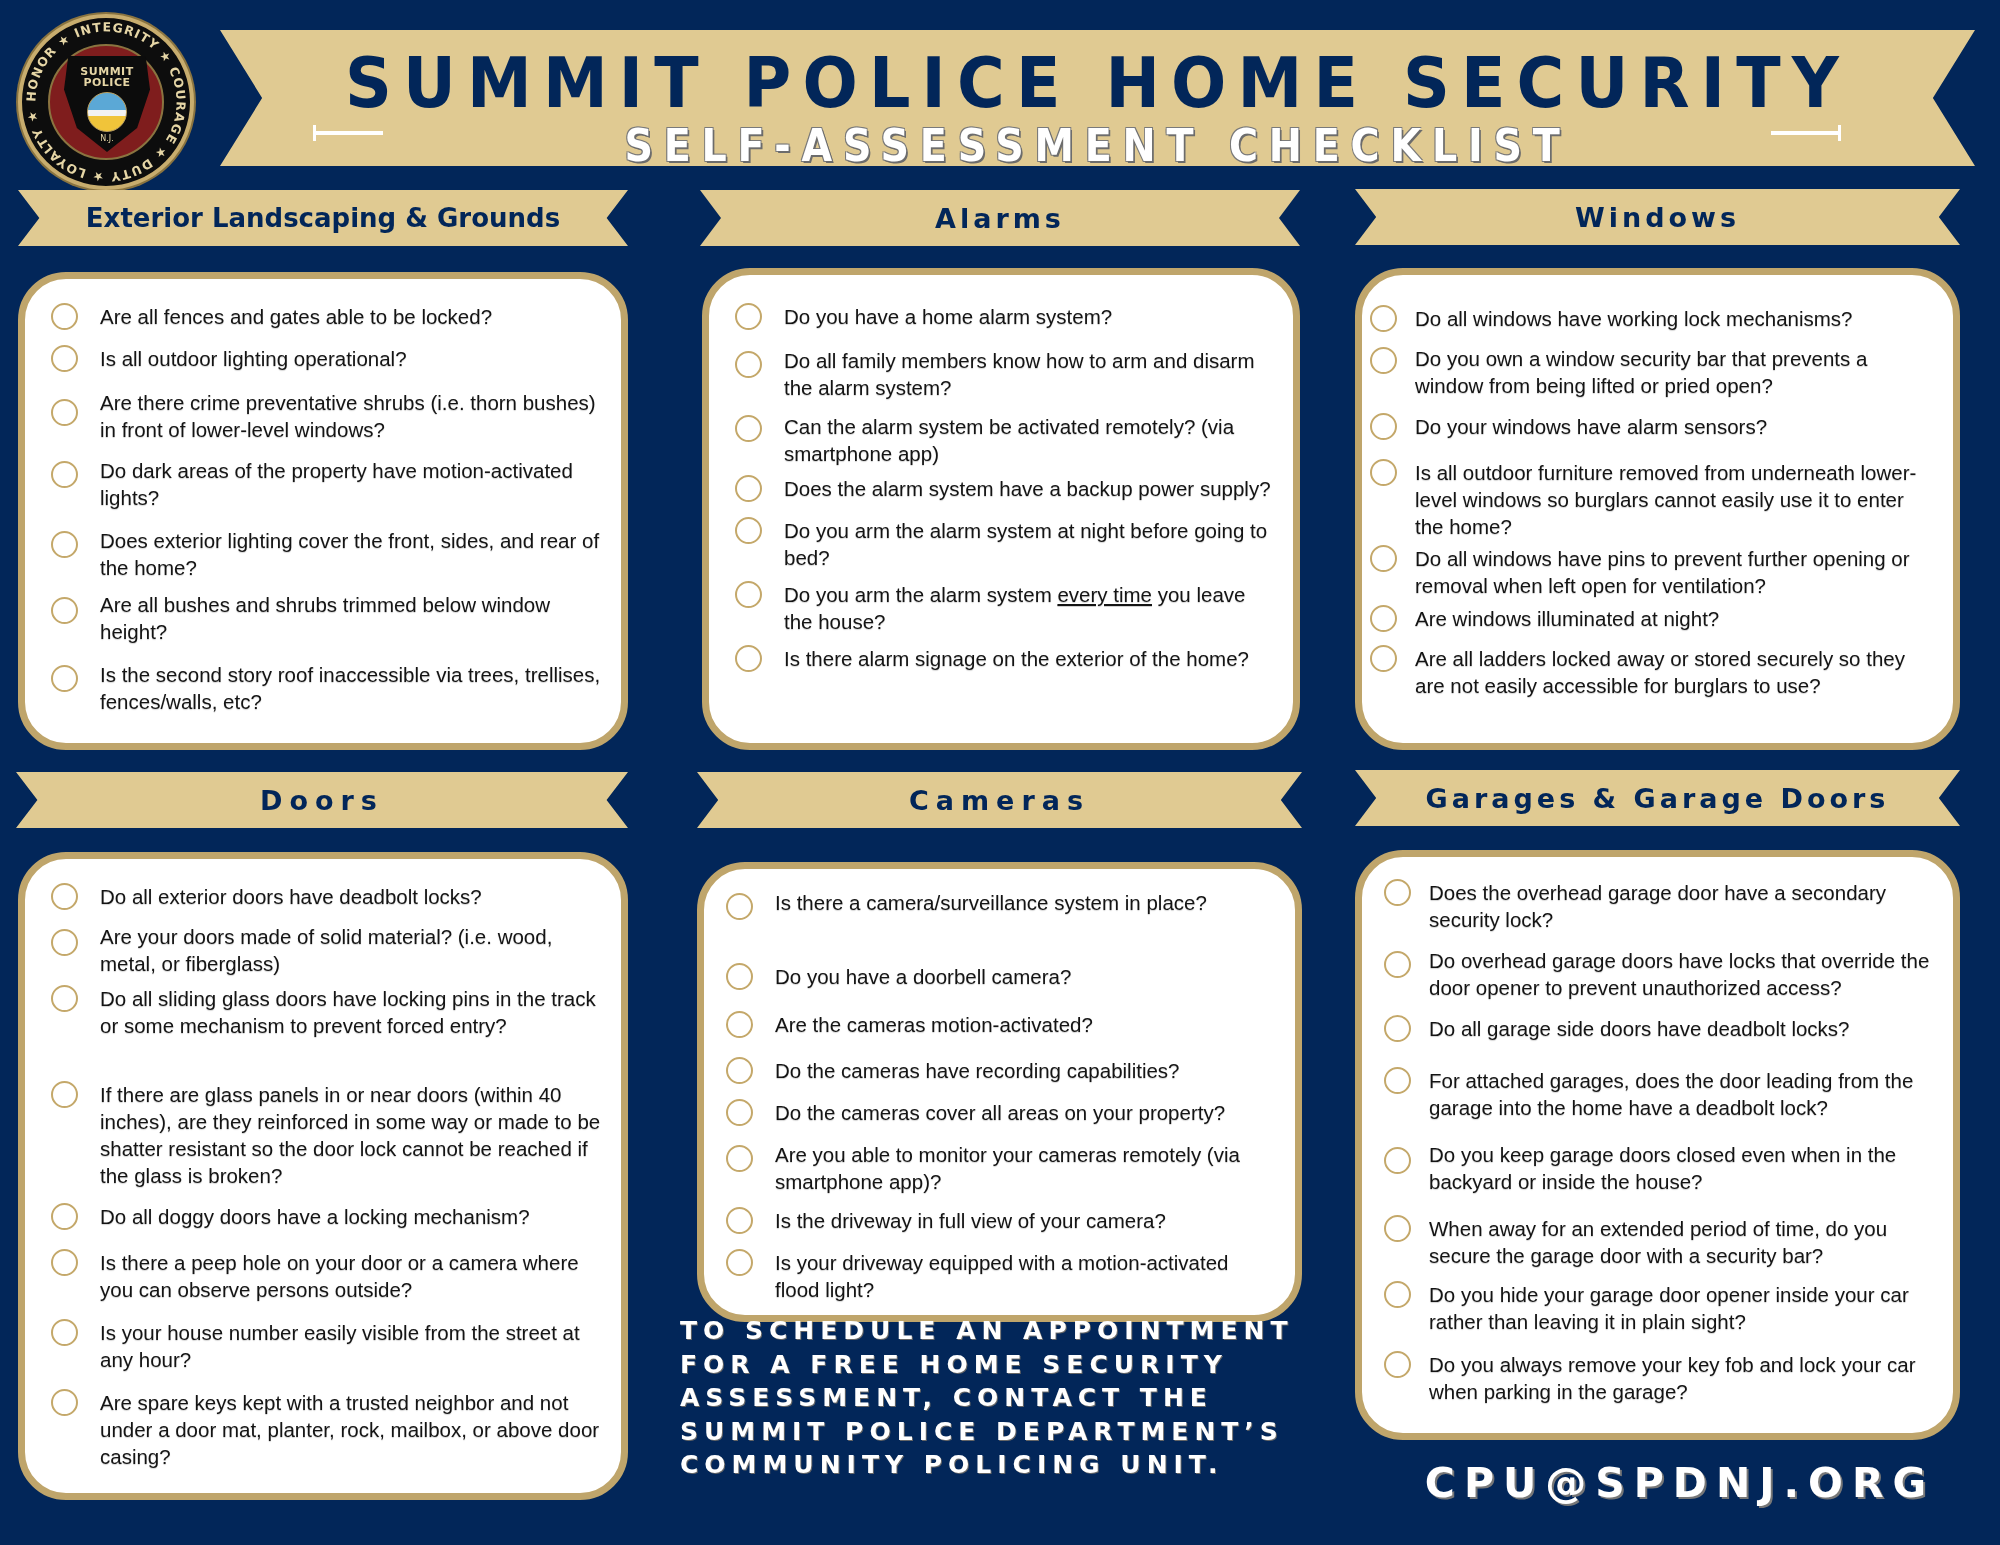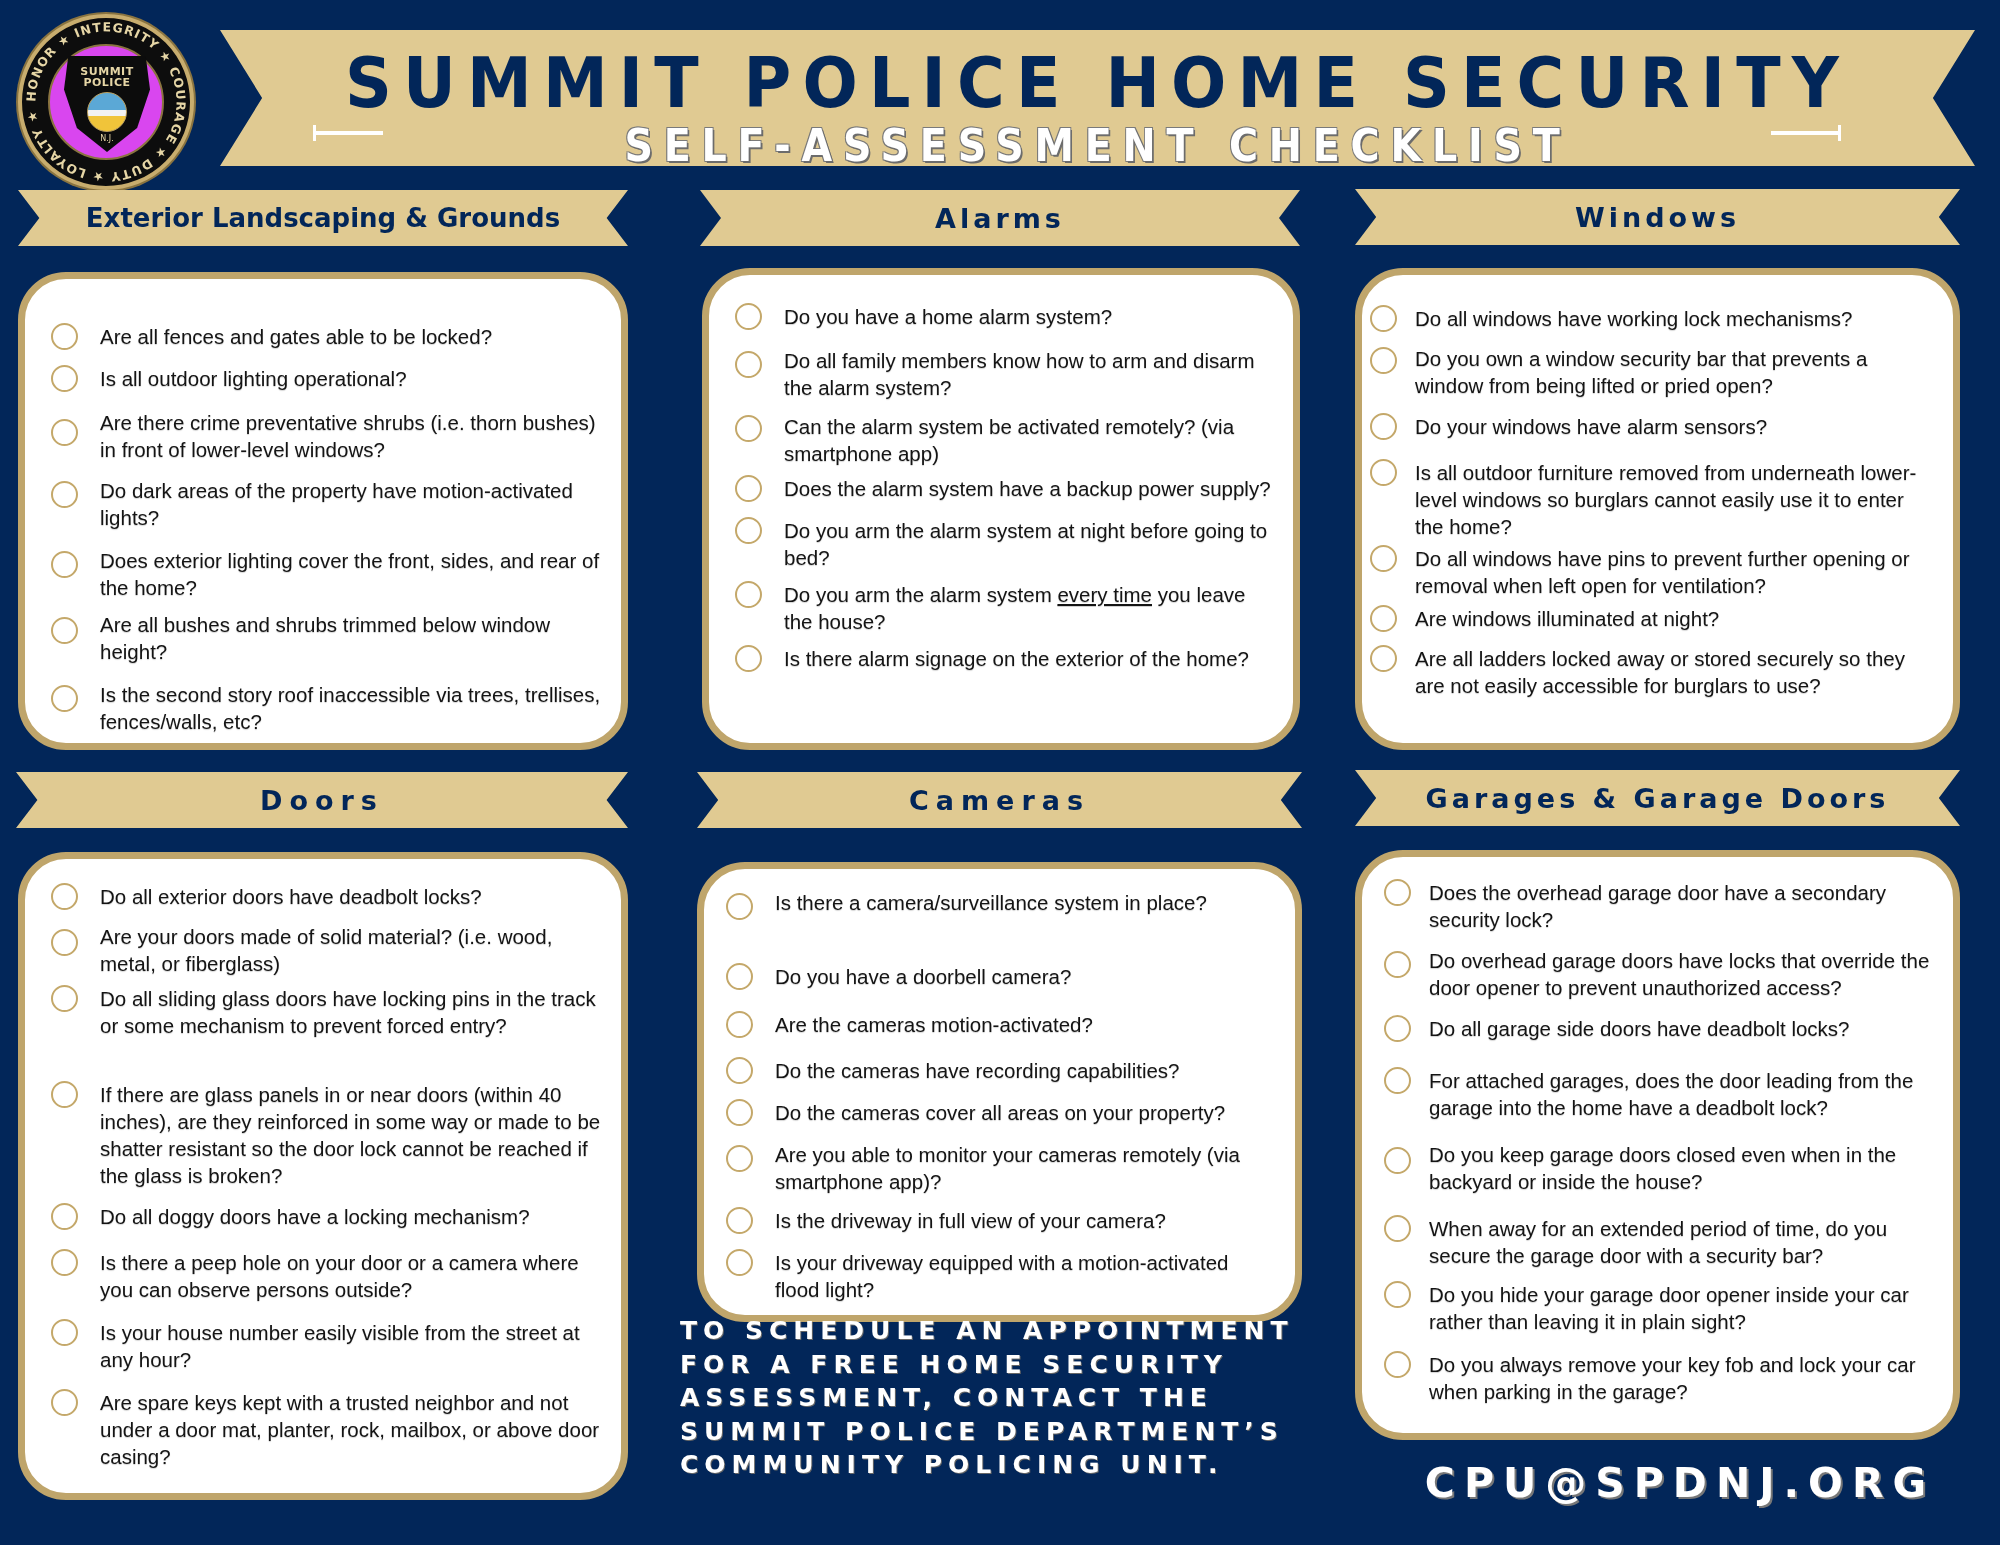--- a/index.html
+++ b/index.html
@@ -18,21 +18,21 @@
     border-radius: 50%;
     background: #0d0d0d;
     border: 4px solid #c8ad6e;
     box-shadow: 0 0 0 2px #8a7440;
   }
   .logo-ring-text { position: absolute; inset: 0; }
   .logo-ring-text svg { width: 100%; height: 100%; }
   .logo-inner {
     position: absolute; left: 26px; top: 26px; width: 116px; height: 116px;
     border-radius: 50%;
-    background: #d946ef;
+    background: #7f1d1d;
     border: 2px solid #8a7440;
   }
   .logo-shield {
     position: absolute; left: 14px; top: 10px; width: 86px; height: 96px;
     background: #0c0c0c;
     clip-path: polygon(5% 0, 95% 0, 100% 35%, 85% 75%, 50% 100%, 15% 75%, 0 35%);
     display: flex; flex-direction: column; align-items: center;
   }
   .logo-shield .l1, .logo-shield .l2 {
     color: #e6d6a6; font-weight: bold; font-size: 11px; line-height: 11px;
@@ -158,21 +158,21 @@
 <div class="abs title-banner">
   <div class="title-main">SUMMIT POLICE HOME SECURITY</div>
   <div class="title-rule left"></div>
   <div class="title-sub">SELF-ASSESSMENT CHECKLIST</div>
   <div class="title-rule right"></div>
 </div>
 
 <div class="abs ribbon" style="left:18px; top:190px; width:610px;">
   <span style="font-family:'DejaVu Sans',sans-serif;font-size:26px;letter-spacing:0;">Exterior Landscaping &amp; Grounds</span>
 </div>
-<div class="abs card" style="left:18px; top:272px; width:610px; height:478px; padding-top:44px;">
+<div class="abs card" style="left:18px; top:272px; width:610px; height:478px; padding-top:24px;">
   <div class="item" style="height:42px">
       <span class="radio"></span>
       <span class="q">Are all fences and gates able to be locked?</span>
     </div>
   <div class="item" style="height:42px">
       <span class="radio"></span>
       <span class="q">Is all outdoor lighting operational?</span>
     </div>
   <div class="item" style="height:70px; padding-top:2px">
       <span class="radio" style="margin-top:10px"></span>

